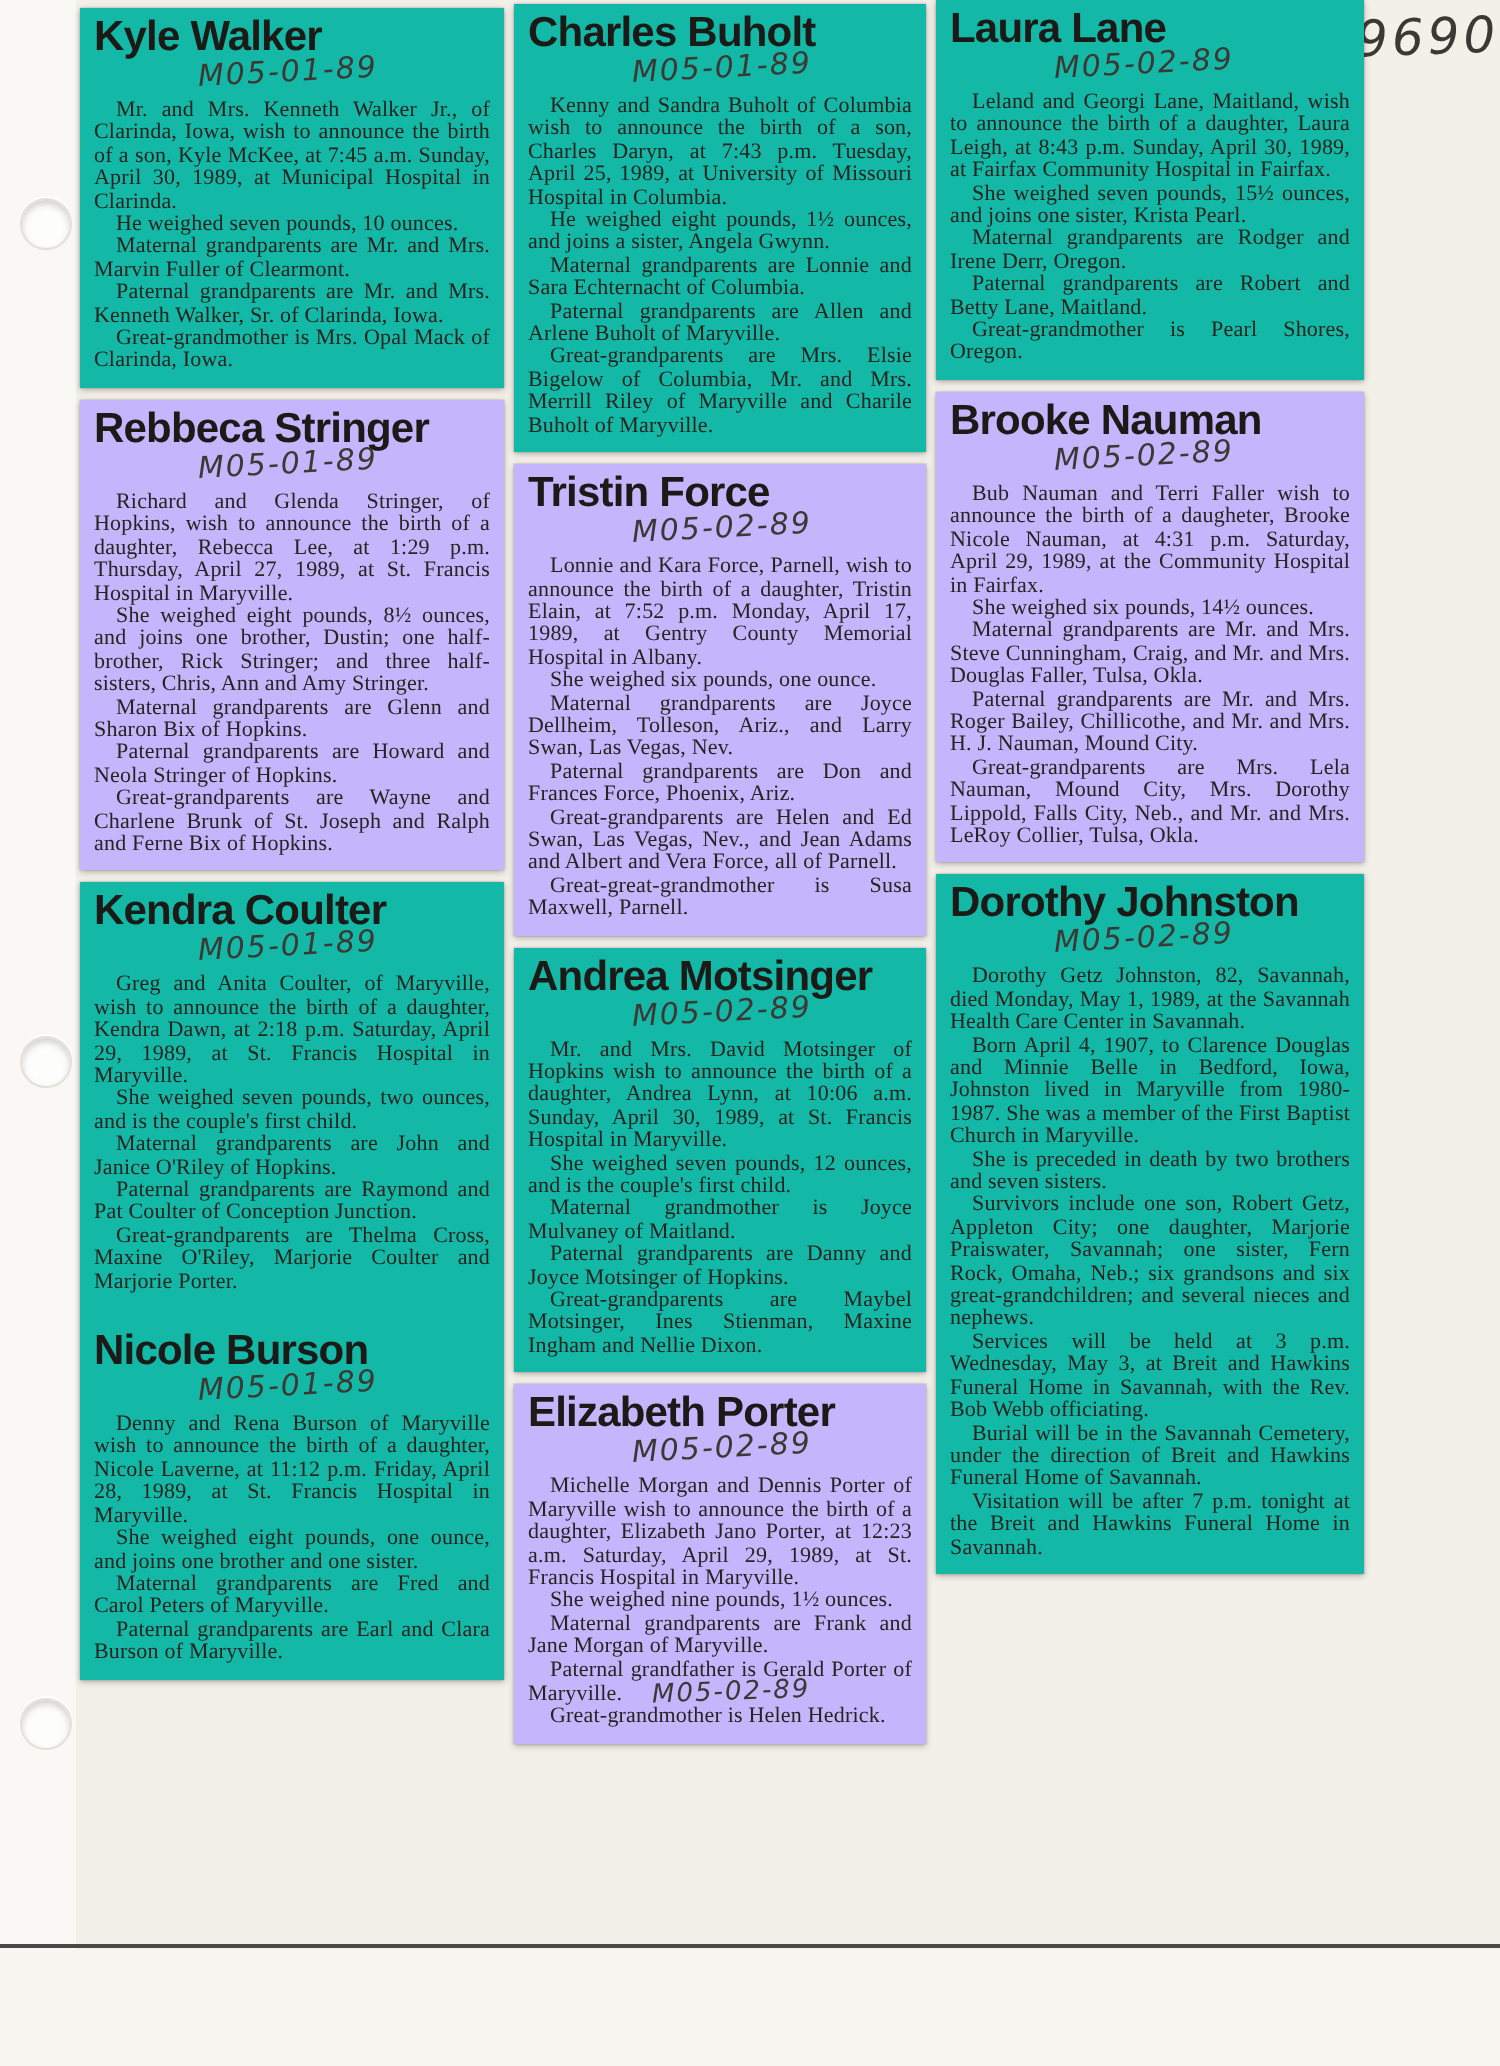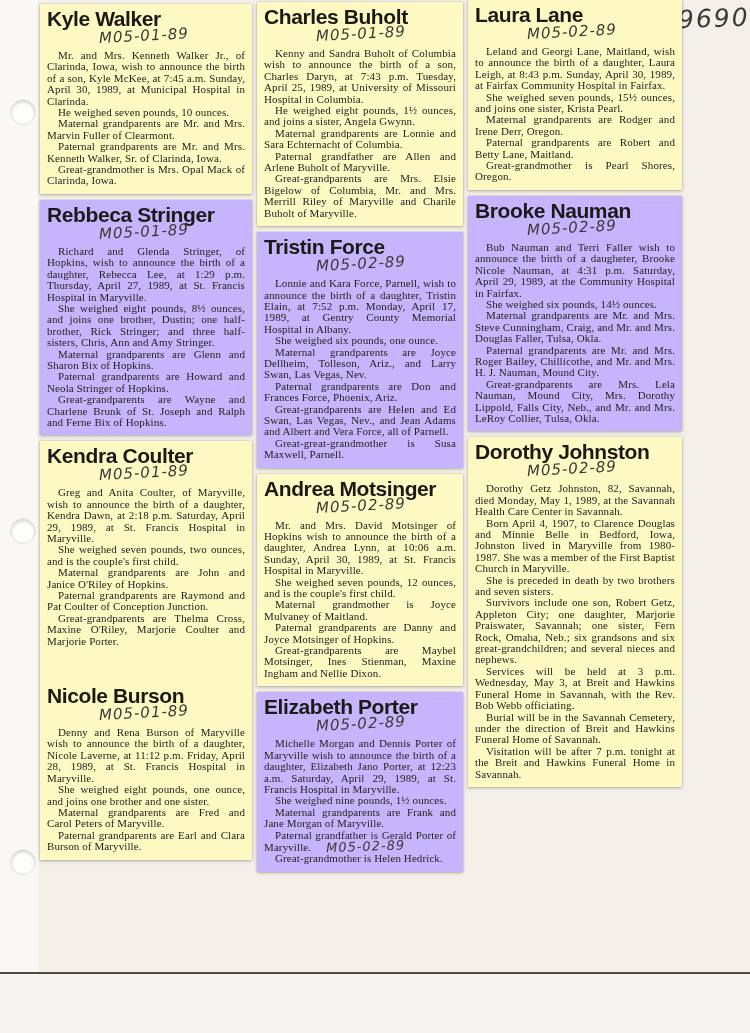--- a/index.html
+++ b/index.html
@@ -32,21 +32,21 @@
     position:absolute;left:678px;top:4px;
     font-family:"DejaVu Sans", sans-serif;
     font-size:25px;color:#33302c;letter-spacing:2px;
     transform:rotate(-2deg);
   }
   .col{position:absolute;}
   .col1{left:40px;top:4px;width:212px;}
   .col2{left:257px;top:2px;width:206px;}
   .col3{left:468px;top:0px;width:214px;}
   .clip{
-    background:#fef9c3;
+    background:#14b8a6;
     padding:4px 7px 7px 7px;
     margin-bottom:6px;
     box-shadow:0 1px 3px rgba(60,55,45,.35), 0 0 1px rgba(0,0,0,.25);
   }
   .clip.tint{background:#c4b5fd;}
   .headline{
     margin:0;padding:0;
     font-family:"Liberation Sans", sans-serif;
     font-weight:bold;font-size:21px;line-height:22px;
     letter-spacing:-0.4px;color:#1c1a17;
@@ -63,21 +63,21 @@
   .body p.para{
     margin:0;padding:0;
     font-size:11px;line-height:11.4px;letter-spacing:0.1px;
     text-indent:11px;text-align:justify;
     color:#26241f;
   }
   .inline-note{
     font-size:13px;letter-spacing:1px;display:inline-block;
     transform:rotate(-2deg);margin-left:4px;
   }
-  section.entry2{margin-top:38px;}
+  section.entry2{margin-top:18px;}
 </style>
 </head>
 <body>
 
 <div class="left-margin"></div>
 <div class="bottom-strip"></div>
 <hr class="fold-line">
 <div class="hole h1"></div>
 <div class="hole h2"></div>
 <div class="hole h3"></div>
@@ -142,21 +142,21 @@
 <div class="col col2">
 
   <article class="clip">
     <h2 class="headline">Charles Buholt</h2>
     <span class="hand note">M05-01-89</span>
     <div class="body">
 
     <p class="para"><span>Kenny and Sandra Buholt of Columbia wish to announce the birth of a son, Charles Daryn, at 7:43 p.m. Tuesday, April 25, 1989, at University of Missouri Hospital in Columbia.</span></p>
         <p class="para"><span>He weighed eight pounds, 1½ ounces, and joins a sister, Angela Gwynn.</span></p>
         <p class="para"><span>Maternal grandparents are Lonnie and Sara Echternacht of Columbia.</span></p>
-        <p class="para"><span>Paternal grandfather are Allen and Arlene Buholt of Maryville.</span></p>
+        <p class="para"><span>Paternal grandparents are Allen and Arlene Buholt of Maryville.</span></p>
         <p class="para"><span>Great-grandparents are Mrs. Elsie Bigelow of Columbia, Mr. and Mrs. Merrill Riley of Maryville and Charile Buholt of Maryville.</span></p>
       </div>
   </article>
 
   <article class="clip tint">
     <h2 class="headline">Tristin Force</h2>
     <span class="hand note">M05-02-89</span>
     <div class="body">
 
     <p class="para"><span>Lonnie and Kara Force, Parnell, wish to announce the birth of a daughter, Tristin Elain, at 7:52 p.m. Monday, April 17, 1989, at Gentry County Memorial Hospital in Albany.</span></p>

